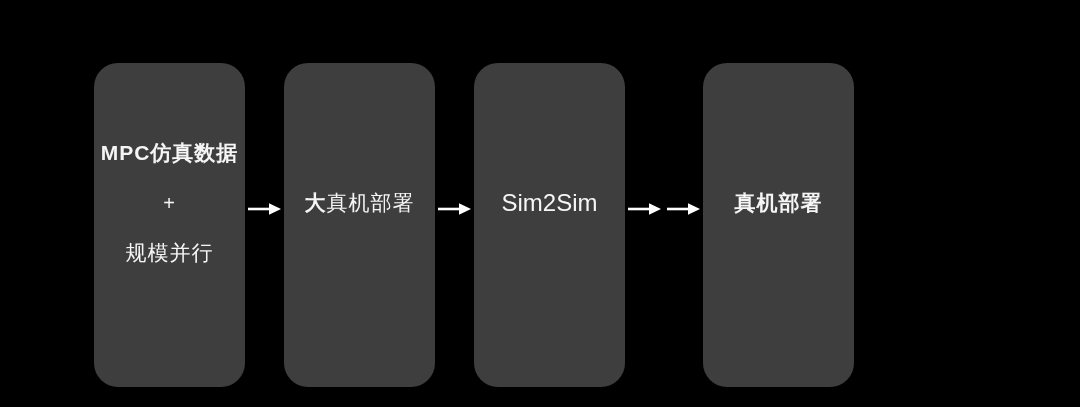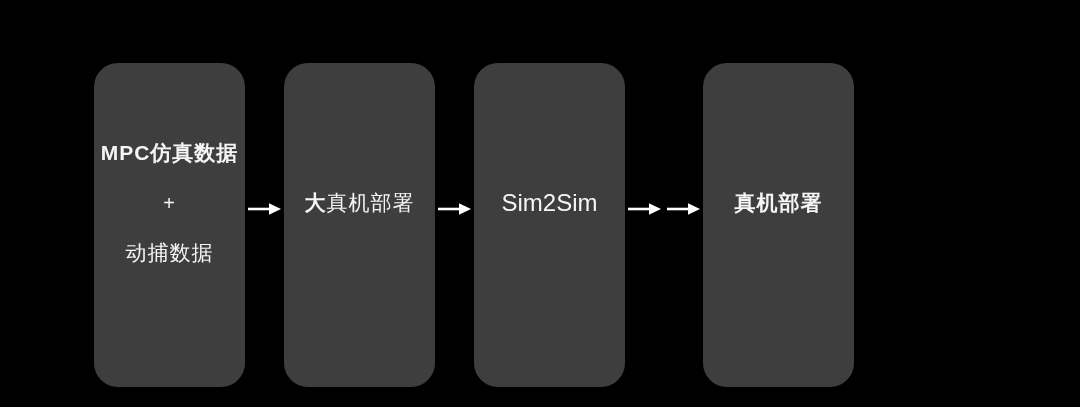--- a/index.html
+++ b/index.html
@@ -68,21 +68,21 @@
 </head>
 <body>
 
 <div class="canvas">
   <div class="flow">
 
     <div class="box">
       <div class="box-content">
         <div class="line bold">MPC仿真数据</div>
         <div class="line plus">+</div>
-        <div class="line">动捕数据</div>
+        <div class="line">规模并行</div>
       </div>
     </div>
 
     <div class="gapcell">
       <svg class="arrow-icon" width="33" height="14" viewBox="0 0 33 14">
         <line x1="0" y1="7" x2="23" y2="7" stroke="currentColor" stroke-width="2.6"></line>
         <polygon points="21,1.2 33,7 21,12.8" fill="currentColor"></polygon>
       </svg>
     </div>
 

